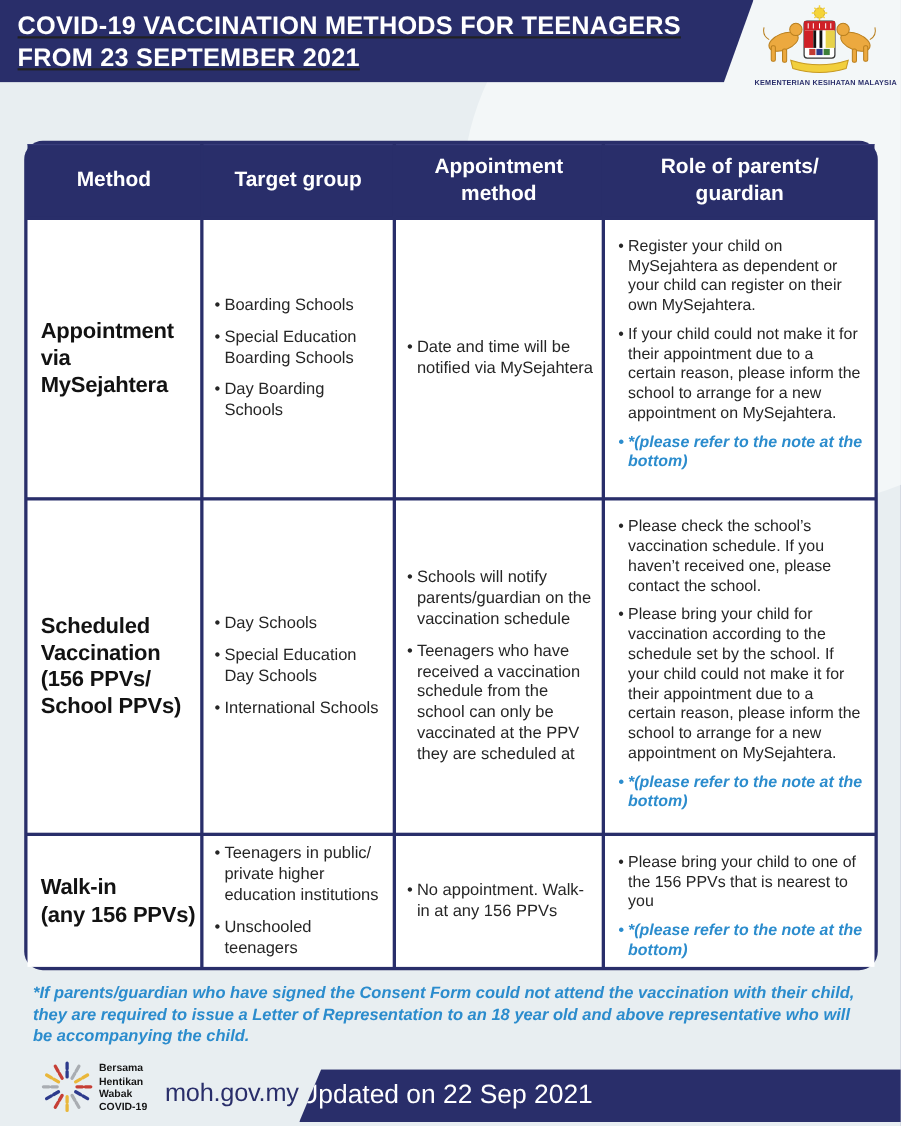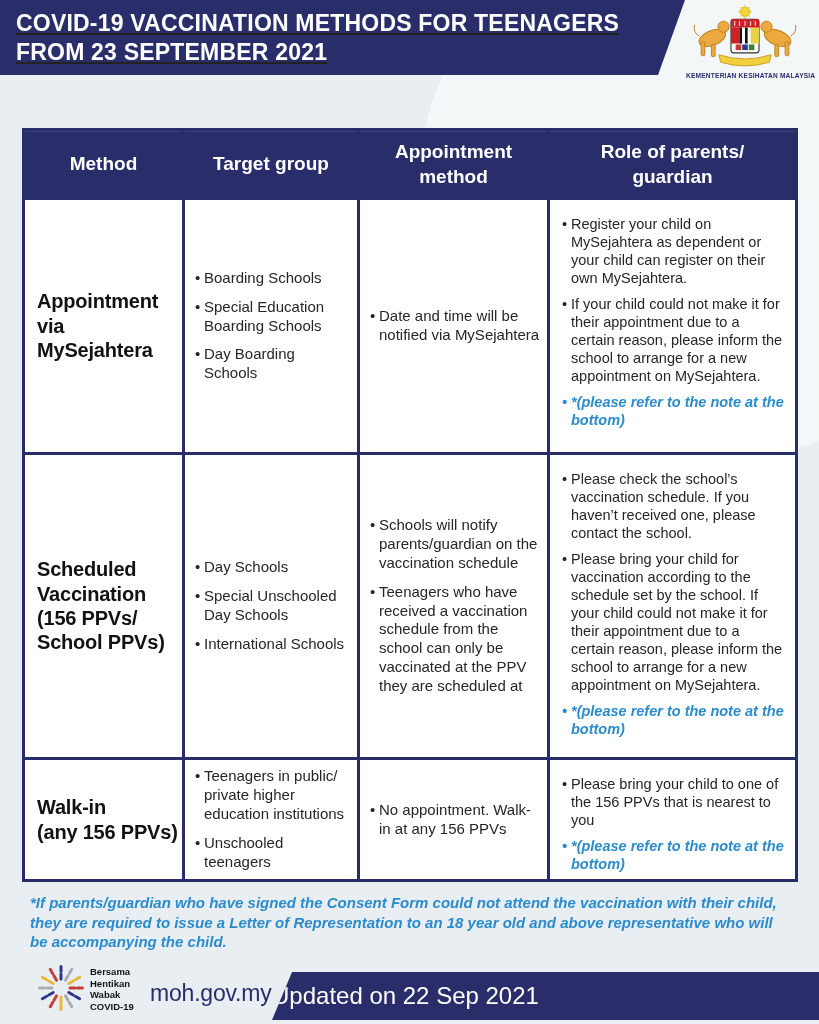--- a/index.html
+++ b/index.html
@@ -35,21 +35,21 @@
     margin-top:2px; font-size:6.6px; font-weight:bold; color:#2a2f6b;
     letter-spacing:0.2px; white-space:nowrap;
   }
   
   .vax-table {
     position:absolute; left:22px; top:128px; width:776px; height:754px;
     background:#292e6a;
     display:grid;
     grid-template-columns:157px 172px 187px 1fr;
     grid-template-rows:66px 252px 302px 119px;
-    gap:3px; padding:3px;
+    gap:3px; padding:3px;border-radius:17px;
   }
   .hcell {
     background:#292e6a; color:#fff;
     display:flex; align-items:center; justify-content:center;
     text-align:center; font-weight:bold; font-size:19px; line-height:1.3;
     white-space:pre-line; border-top:1px solid #3a3f7d;
   }
   .cell { background:#ffffff; overflow:hidden; }
   .method-cell {
     display:flex; align-items:center;
@@ -213,21 +213,21 @@
 Vaccination
 (156 PPVs/
 School PPVs)</div>
   <div class="cell list-cell">
     <div class="li">
         <span class="b">•</span>
         <span>Day Schools</span>
       </div>
     <div class="li">
         <span class="b">•</span>
-        <span>Special Unschooled Day Schools</span>
+        <span>Special Education Day Schools</span>
       </div>
     <div class="li">
         <span class="b">•</span>
         <span>International Schools</span>
       </div>
   </div>
   <div class="cell list-cell">
     <div class="li">
         <span class="b">•</span>
         <span>Schools will notify parents/guardian on the vaccination schedule</span>

